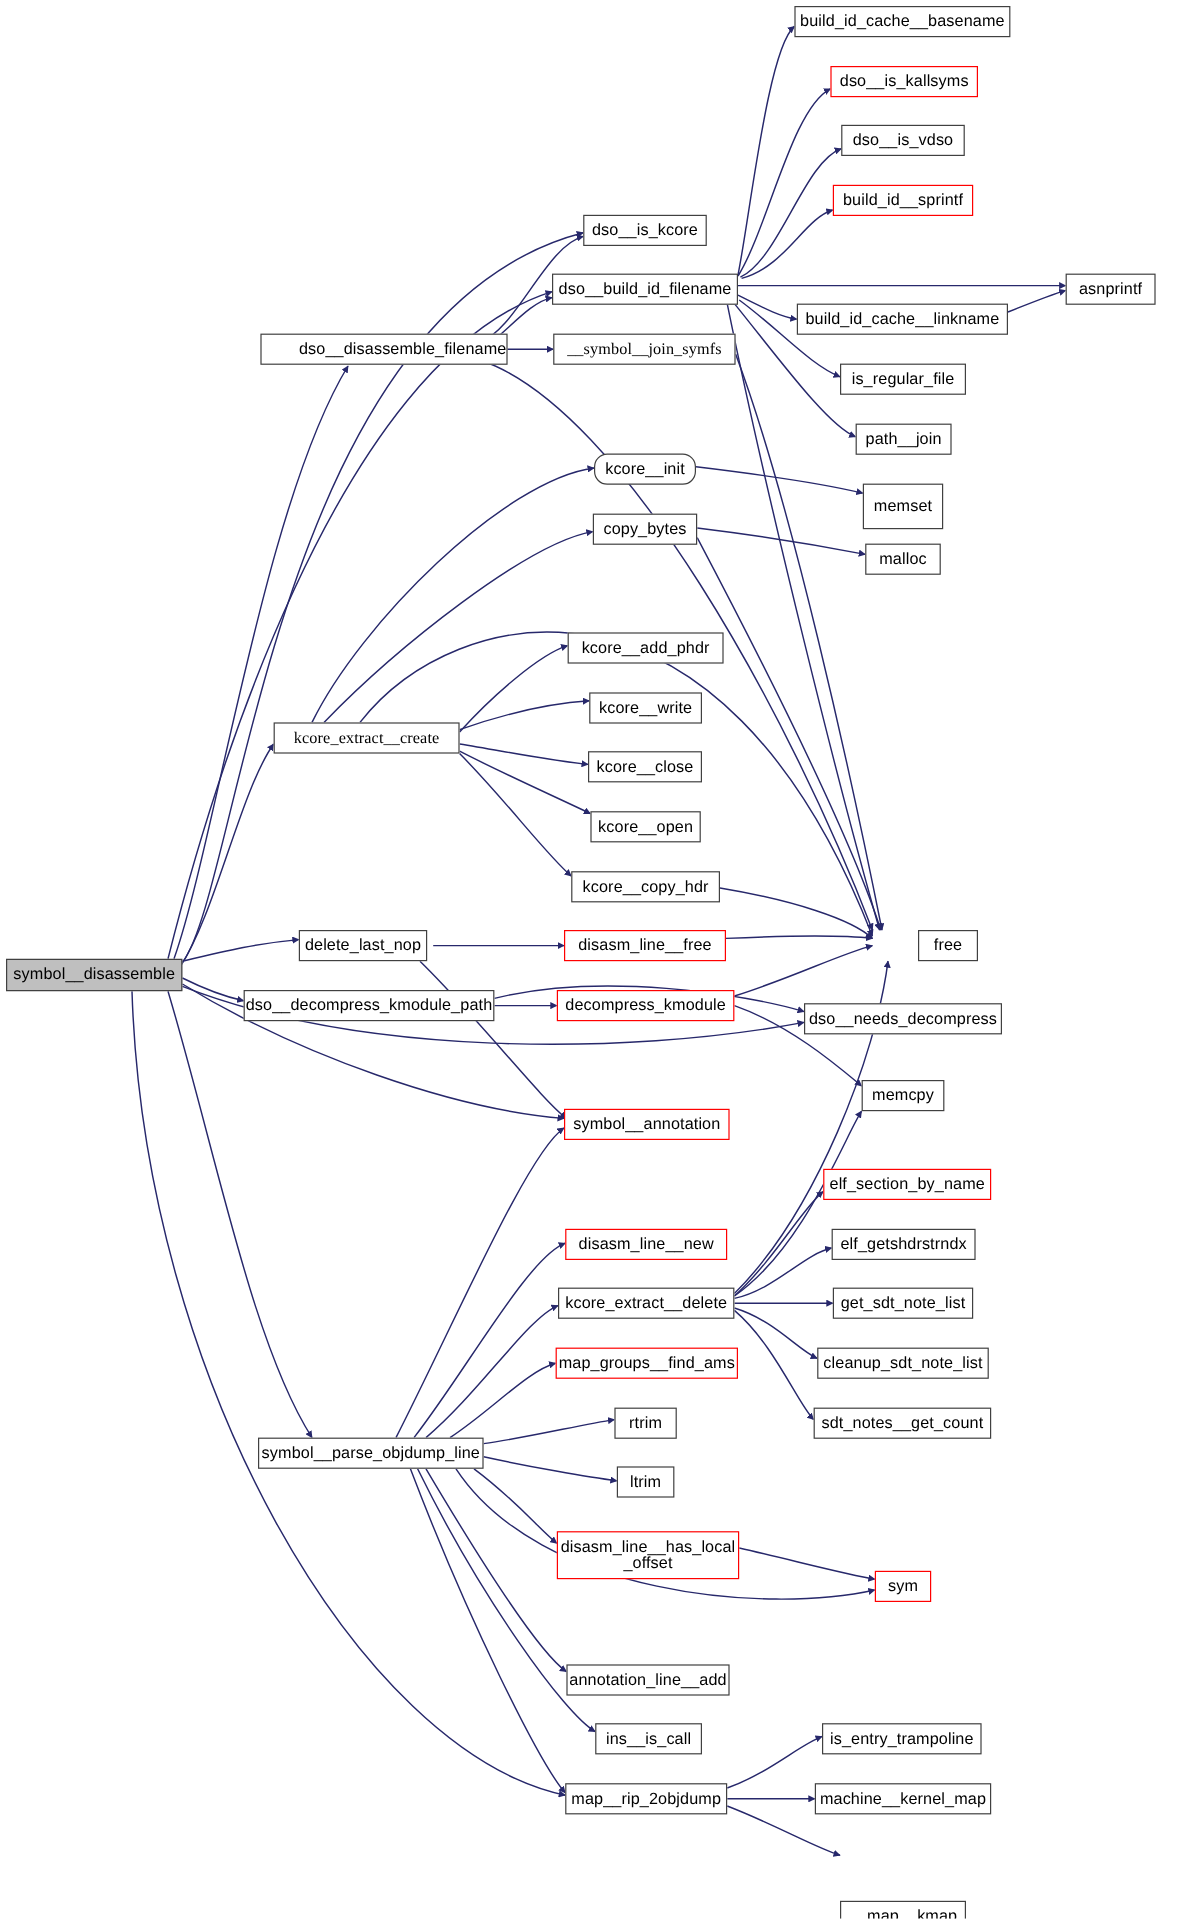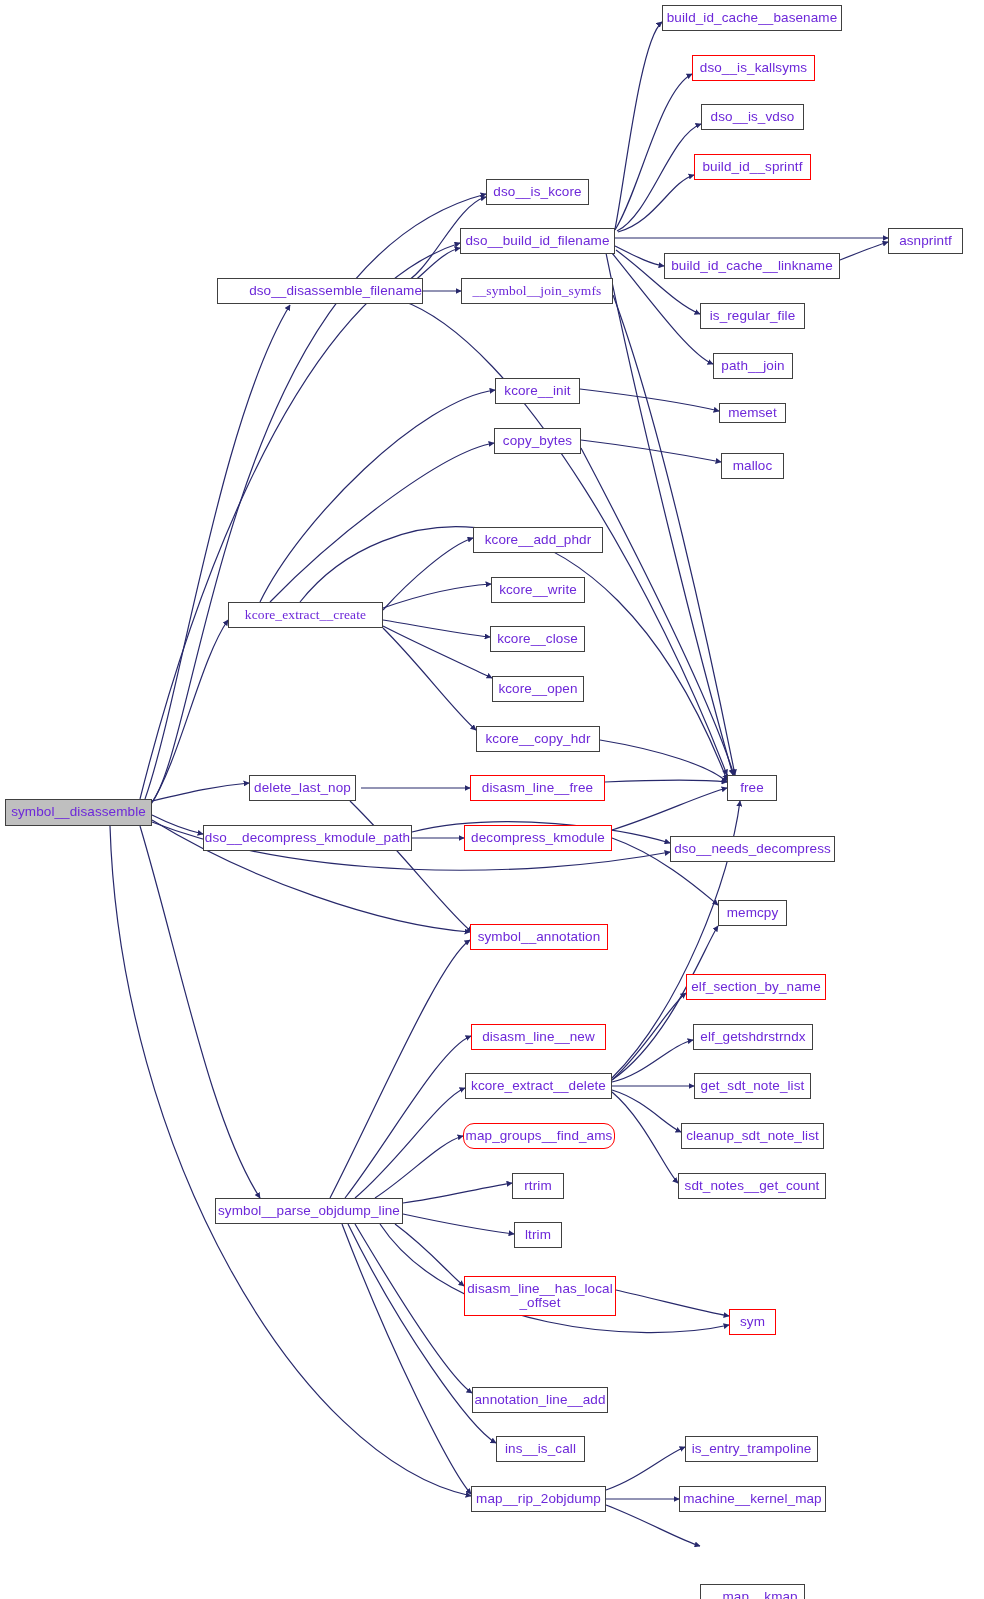--- a/index.html
+++ b/index.html
@@ -1,21 +1,21 @@
 <!DOCTYPE html>
 <html><head>
 <meta charset="utf-8">
 <style>
   html,body{margin:0;padding:0;background:#ffffff;}
   body{font-family:"Liberation Sans", sans-serif;}
   #graph{position:relative;width:984px;height:1599px;background:#ffffff;overflow:hidden;}
   #edges{position:absolute;left:0;top:0;width:984px;height:1599px;pointer-events:none;}
   .node{position:absolute;box-sizing:border-box;display:flex;align-items:center;justify-content:center;
         text-align:center;line-height:1.05;background:#ffffff;border:1px solid #404040;
-        font-size:13.5px;color:#6d28d9;letter-spacing:.1px;white-space:pre;}
+        font-size:13.5px;color:#000000;letter-spacing:.1px;white-space:pre;}
   .node.red{border:1px solid #ff0000;}
   .node.root{background:#bfbfbf;border:1px solid #404040;}
   .node .lbl{display:block;pointer-events:none;}
 </style>
 </head>
 <body>
 
 <div id="graph">
   <svg id="edges" viewBox="0 0 984 1599">
     <defs>
@@ -99,44 +99,44 @@
       <div class="node" style="left: 460px; top: 228px; width: 155px; height: 26px;"><span class="lbl">dso__build_id_filename</span></div>
       <div class="node" style="left: 461px; top: 278px; width: 152px; height: 26px; font-family: Liberation Serif, serif;"><span class="lbl">__symbol__join_symfs</span></div>
       <div class="node" style="left: 662px; top: 5px; width: 180px; height: 26px;"><span class="lbl">build_id_cache__basename</span></div>
       <div class="node red" style="left: 692px; top: 55px; width: 123px; height: 26px;"><span class="lbl">dso__is_kallsyms</span></div>
       <div class="node" style="left: 701px; top: 104px; width: 103px; height: 26px;"><span class="lbl">dso__is_vdso</span></div>
       <div class="node red" style="left: 694px; top: 154px; width: 117px; height: 26px;"><span class="lbl">build_id__sprintf</span></div>
       <div class="node" style="left: 888px; top: 228px; width: 75px; height: 26px;"><span class="lbl">asnprintf</span></div>
       <div class="node" style="left: 664px; top: 253px; width: 176px; height: 26px;"><span class="lbl">build_id_cache__linkname</span></div>
       <div class="node" style="left: 700px; top: 303px; width: 105px; height: 26px;"><span class="lbl">is_regular_file</span></div>
       <div class="node" style="left: 713px; top: 353px; width: 80px; height: 26px;"><span class="lbl">path__join</span></div>
-      <div class="node" style="left: 495px; top: 378px; width: 85px; height: 26px;"><span class="lbl">kcore__init</span></div>
-      <div class="node" style="left: 719px; top: 403px; width: 67px; height: 20px;"><span class="lbl">memset</span></div>
+      <div class="node" style="left: 495px; top: 378px; width: 85px; height: 26px; border-radius: 11px;"><span class="lbl">kcore__init</span></div>
+      <div class="node" style="left: 719px; top: 403px; width: 67px; height: 38px;"><span class="lbl">memset</span></div>
       <div class="node" style="left: 494px; top: 428px; width: 87px; height: 26px;"><span class="lbl">copy_bytes</span></div>
       <div class="node" style="left: 721px; top: 453px; width: 63px; height: 26px;"><span class="lbl">malloc</span></div>
       <div class="node" style="left: 473px; top: 527px; width: 130px; height: 26px;"><span class="lbl">kcore__add_phdr</span></div>
       <div class="node" style="left: 491px; top: 577px; width: 94px; height: 26px;"><span class="lbl">kcore__write</span></div>
       <div class="node" style="left: 228px; top: 602px; width: 155px; height: 26px; font-family: Liberation Serif, serif;"><span class="lbl">kcore_extract__create</span></div>
       <div class="node" style="left: 490px; top: 626px; width: 95px; height: 26px;"><span class="lbl">kcore__close</span></div>
       <div class="node" style="left: 492px; top: 676px; width: 92px; height: 26px; justify-content: center;"><span class="lbl">kcore__open</span></div>
       <div class="node" style="left: 476px; top: 726px; width: 124px; height: 26px;"><span class="lbl">kcore__copy_hdr</span></div>
-      <div class="node" style="left: 727px; top: 775px; width: 50px; height: 26px;"><span class="lbl">free</span></div>
+      <div class="node" style="left: 765px; top: 775px; width: 50px; height: 26px;"><span class="lbl">free</span></div>
       <div class="node" style="left: 249px; top: 775px; width: 107px; height: 26px; text-align: right;"><span class="lbl">delete_last_nop</span></div>
       <div class="node red" style="left: 470px; top: 775px; width: 135px; height: 26px;"><span class="lbl">disasm_line__free</span></div>
       <div class="node" style="left: 203px; top: 825px; width: 209px; height: 26px;"><span class="lbl">dso__decompress_kmodule_path</span></div>
       <div class="node red" style="left: 464px; top: 825px; width: 148px; height: 26px;"><span class="lbl">decompress_kmodule</span></div>
       <div class="node" style="left: 670px; top: 836px; width: 165px; height: 26px;"><span class="lbl">dso__needs_decompress</span></div>
       <div class="node" style="left: 718px; top: 900px; width: 69px; height: 26px; text-align: center;"><span class="lbl">memcpy</span></div>
       <div class="node red" style="left: 470px; top: 924px; width: 138px; height: 26px;"><span class="lbl">symbol__annotation</span></div>
       <div class="node red" style="left: 686px; top: 974px; width: 140px; height: 26px;"><span class="lbl">elf_section_by_name</span></div>
       <div class="node red" style="left: 471px; top: 1024px; width: 135px; height: 26px;"><span class="lbl">disasm_line__new</span></div>
       <div class="node" style="left: 693px; top: 1024px; width: 120px; height: 26px;"><span class="lbl">elf_getshdrstrndx</span></div>
       <div class="node" style="left: 465px; top: 1073px; width: 147px; height: 26px;"><span class="lbl">kcore_extract__delete</span></div>
       <div class="node" style="left: 694px; top: 1073px; width: 117px; height: 26px;"><span class="lbl">get_sdt_note_list</span></div>
-      <div class="node red" style="left: 463px; top: 1123px; width: 152px; height: 26px; border-radius: 11px;"><span class="lbl">map_groups__find_ams</span></div>
+      <div class="node red" style="left: 463px; top: 1123px; width: 152px; height: 26px;"><span class="lbl">map_groups__find_ams</span></div>
       <div class="node" style="left: 681px; top: 1123px; width: 143px; height: 26px;"><span class="lbl">cleanup_sdt_note_list</span></div>
       <div class="node" style="left: 512px; top: 1173px; width: 52px; height: 26px;"><span class="lbl">rtrim</span></div>
       <div class="node" style="left: 678px; top: 1173px; width: 148px; height: 26px;"><span class="lbl">sdt_notes__get_count</span></div>
       <div class="node" style="left: 215px; top: 1198px; width: 188px; height: 26px;"><span class="lbl">symbol__parse_objdump_line</span></div>
       <div class="node" style="left: 514px; top: 1222px; width: 48px; height: 26px;"><span class="lbl">ltrim</span></div>
       <div class="node red" style="left: 464px; top: 1276px; width: 152px; height: 40px;"><span class="lbl">disasm_line__has_local
 _offset</span></div>
       <div class="node red" style="left: 729px; top: 1309px; width: 47px; height: 26px;"><span class="lbl">sym</span></div>
       <div class="node" style="left: 472px; top: 1387px; width: 136px; height: 26px;"><span class="lbl">annotation_line__add</span></div>
       <div class="node" style="left: 496px; top: 1436px; width: 89px; height: 26px;"><span class="lbl">ins__is_call</span></div>

